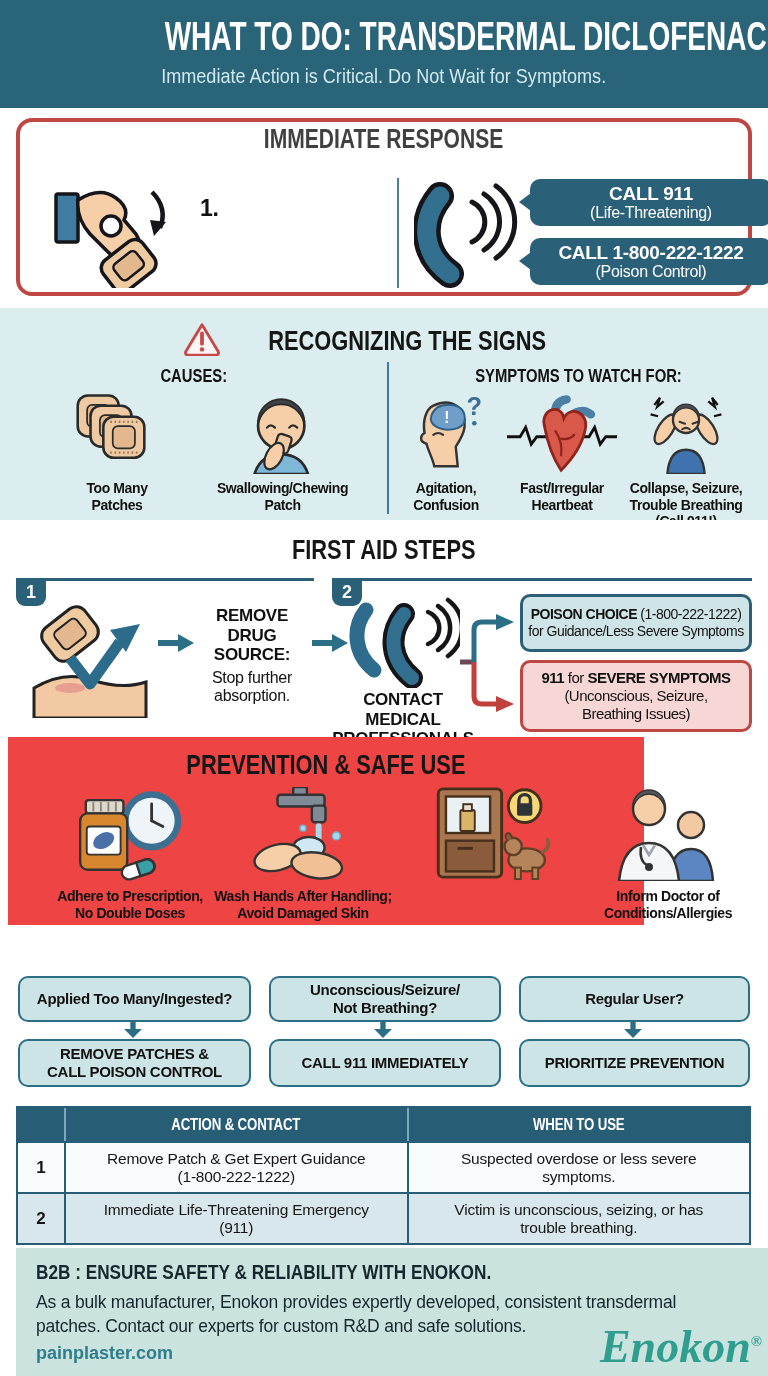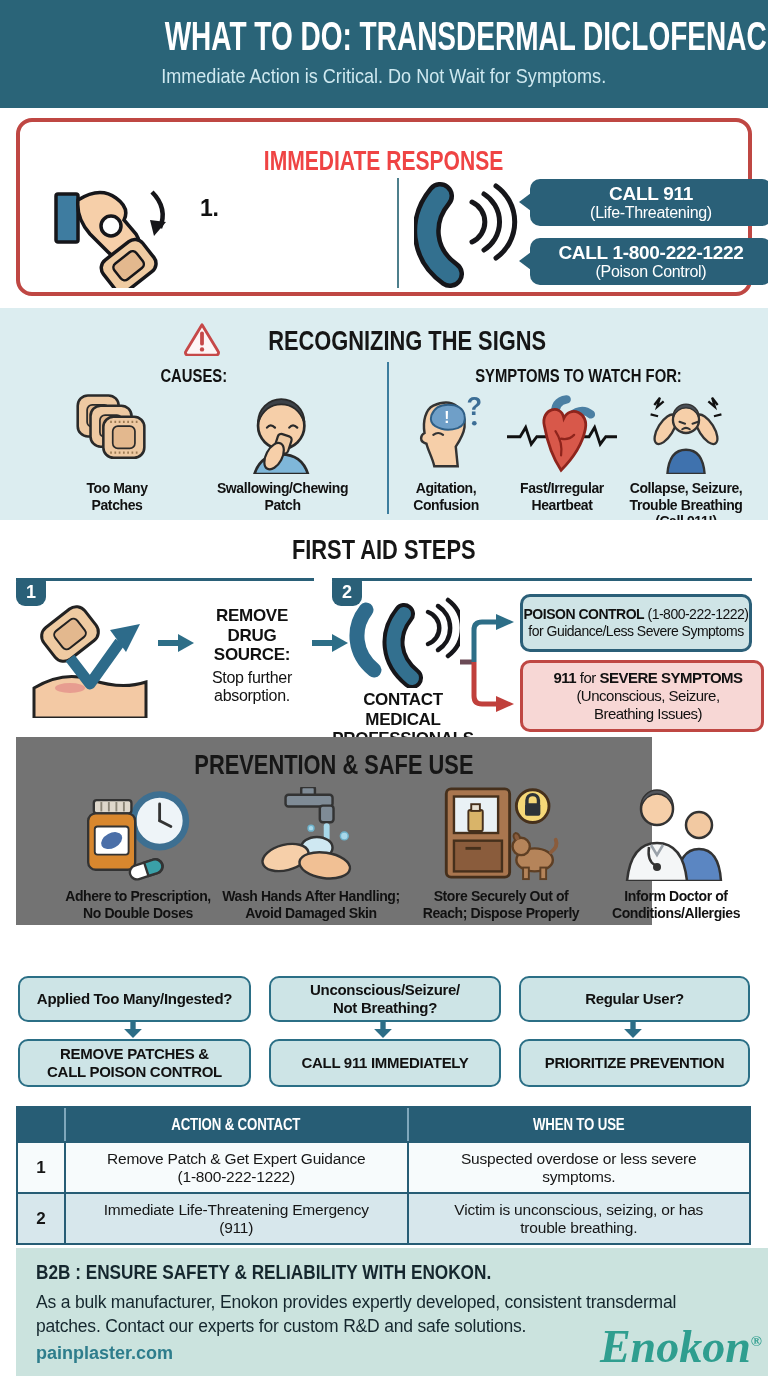--- a/index.html
+++ b/index.html
@@ -14,21 +14,21 @@
   
   .hdr{position:absolute;top:0;left:0;width:768px;height:108px;background:#2a6478;text-align:center;}
   .hdr-title{margin-top:16px;font-size:40px;font-weight:bold;color:#fff;line-height:1;}
   .hdr-title .cond{transform:scaleX(.70);}
   .hdr-sub{margin-top:9px;font-size:21px;color:#cfe9f0;line-height:1;}
   .hdr-sub .cond{transform:scaleX(.86);}
 
   
   .imm{position:absolute;left:16px;top:118px;width:728px;height:170px;background:#fff;
        border:4px solid #bf4743;border-radius:16px;}
-  .imm-title{top:24px;font-size:27px;font-weight:bold;color:#ef4444;}
+  .imm-title{top:2px;font-size:27px;font-weight:bold;color:#404040;}
   .imm-action{left:180px;top:74px;font-size:23px;font-weight:bold;line-height:1.12;display:flex;gap:7px;letter-spacing:-.4px;}
   .imm-div{left:377px;top:56px;width:2px;height:110px;background:#4d7f8c;}
   .bubble{position:absolute;left:510px;width:234px;background:#2a6078;color:#fff;border-radius:10px;
           text-align:center;padding:4px 4px;line-height:1.12;}
   .bubble .t{font-size:19px;font-weight:bold;letter-spacing:-.3px;}
   .bubble .s{font-size:16px;letter-spacing:-.3px;}
   .tail{position:absolute;left:-11px;top:14px;width:0;height:0;border-top:9px solid transparent;
         border-bottom:9px solid transparent;border-right:12px solid #2a6078;}
 
   
@@ -50,21 +50,21 @@
          border-radius:4px 4px 9px 9px;}
   .fa-txt{position:absolute;text-align:center;line-height:1.15;letter-spacing:-.3px;}
   .fa-h{font-size:17px;font-weight:bold;}
   .fa-s{font-size:16px;}
   .fa-box{position:absolute;left:520px;width:226px;border-radius:10px;text-align:center;
           display:flex;flex-direction:column;justify-content:center;line-height:1.22;letter-spacing:-.5px;}
   .fa-box.teal{background:#cfe4e6;border:3px solid #2b5f78;font-size:14px;}
   .fa-box.pink{background:#f7d7d5;border:3px solid #bf4743;font-size:15px;}
 
   
-  .prev{position:absolute;left:16px;top:737px;width:636px;height:188px;background:#737373;}
+  .prev{position:absolute;left:8px;top:737px;width:636px;height:188px;background:#ef4444;}
   .prev-title{top:12px;}
   .pitem{position:absolute;display:flex;flex-direction:column;align-items:center;text-align:center;}
   .picon{height:96px;display:flex;align-items:flex-end;justify-content:center;}
   .plbl{margin-top:7px;font-size:14px;font-weight:bold;line-height:1.2;letter-spacing:-.4px;white-space:nowrap;}
 
   
   .choice{position:absolute;left:0;top:925px;width:768px;height:178px;background:#fff;}
   .choice-title{top:10px;}
   .cbox{position:absolute;background:#cde4e6;border:2.5px solid #2b6f86;border-radius:10px;
         display:flex;flex-direction:column;align-items:center;justify-content:center;
@@ -334,24 +334,24 @@
       <svg width="58" height="132" viewBox="0 0 58 132">
         <path d="M0,64 H14" stroke="#6b4a56" stroke-width="5" fill="none"></path>
         <path d="M14,64 V32 Q14,24 22,24 H36" stroke="#2d6e87" stroke-width="5" fill="none"></path>
         <polygon points="36,16 54,24 36,32" fill="#2d6e87"></polygon>
         <path d="M14,64 V98 Q14,106 22,106 H36" stroke="#c0403c" stroke-width="5" fill="none"></path>
         <polygon points="36,98 54,106 36,114" fill="#c0403c"></polygon>
       </svg>
     </div>
 
     <div class="fa-box teal" style="top:74px;height:52px;">
-      <div><span class="b">POISON CONTROL</span><span> (1-800-222-1222)</span></div>
+      <div><span class="b">POISON CHOICE</span><span> (1-800-222-1222)</span></div>
       <div>for Guidance/Less Severe Symptoms</div>
     </div>
-    <div class="fa-box pink" style="top:140px;height:66px;padding-left:12px;">
+    <div class="fa-box pink" style="top:140px;height:66px;">
       <div><span class="b">911</span><span> for </span><span class="b">SEVERE SYMPTOMS</span></div>
       <div>(Unconscious, Seizure,</div>
       <div>Breathing Issues)</div>
     </div>
   </div>
 
   <div class="prev">
     <div class="abs ctr prev-title sec-title"><span class="cond">PREVENTION &amp; SAFE USE</span></div>
 
     <div class="pitem" style="left:32px;top:48px;width:180px;">
@@ -413,24 +413,20 @@
           <path d="M88,20 v-4 a6,6 0 0 1 12,0 v4" fill="none" stroke="#2e3338" stroke-width="3.5"></path>
           <rect x="86" y="19" width="16" height="13" rx="2" fill="#2e3338"></rect>
           <ellipse cx="96" cy="78" rx="19" ry="12" fill="#b5845a" stroke="#5e3f24" stroke-width="2.5"></ellipse>
           <circle cx="82" cy="64" r="9" fill="#b5845a" stroke="#5e3f24" stroke-width="2.5"></circle>
           <path d="M76,58 q-4,-6 0,-8 q4,0 5,6" fill="#8a5c3c" stroke="#5e3f24" stroke-width="2"></path>
           <path d="M113,70 q8,-6 5,-13" fill="none" stroke="#8a5c3c" stroke-width="4" stroke-linecap="round"></path>
           <rect x="84" y="86" width="6" height="12" fill="#b5845a" stroke="#5e3f24" stroke-width="2"></rect>
           <rect x="102" y="86" width="6" height="12" fill="#b5845a" stroke="#5e3f24" stroke-width="2"></rect>
         </svg>
       </div>
-      <div class="plbl">
-        <div>Store Securely Out of</div>
-          <div>Reach; Dispose Properly</div>
-      </div>
     </div>
 
     <div class="pitem" style="left:575px;top:48px;width:170px;">
       <div class="picon">
         <svg width="110" height="96" viewBox="0 0 110 96">
           <circle cx="78" cy="40" r="13" fill="#f2c9a2" stroke="#333" stroke-width="2.5"></circle>
           <path d="M56,96 q2,-32 22,-32 q20,0 22,32 z" fill="#5b86c2" stroke="#333" stroke-width="2.5"></path>
           <circle cx="36" cy="24" r="16" fill="#f6cfa9" stroke="#333" stroke-width="2.5"></circle>
           <path d="M20,21 a16,16 0 0 1 32,0 q-6,-12 -16,-12 q-10,0 -16,12 z" fill="#53565c" stroke="#333" stroke-width="1.5"></path>
           <path d="M6,96 q4,-38 30,-38 q26,0 30,38 z" fill="#f4f6f7" stroke="#333" stroke-width="2.5"></path>

